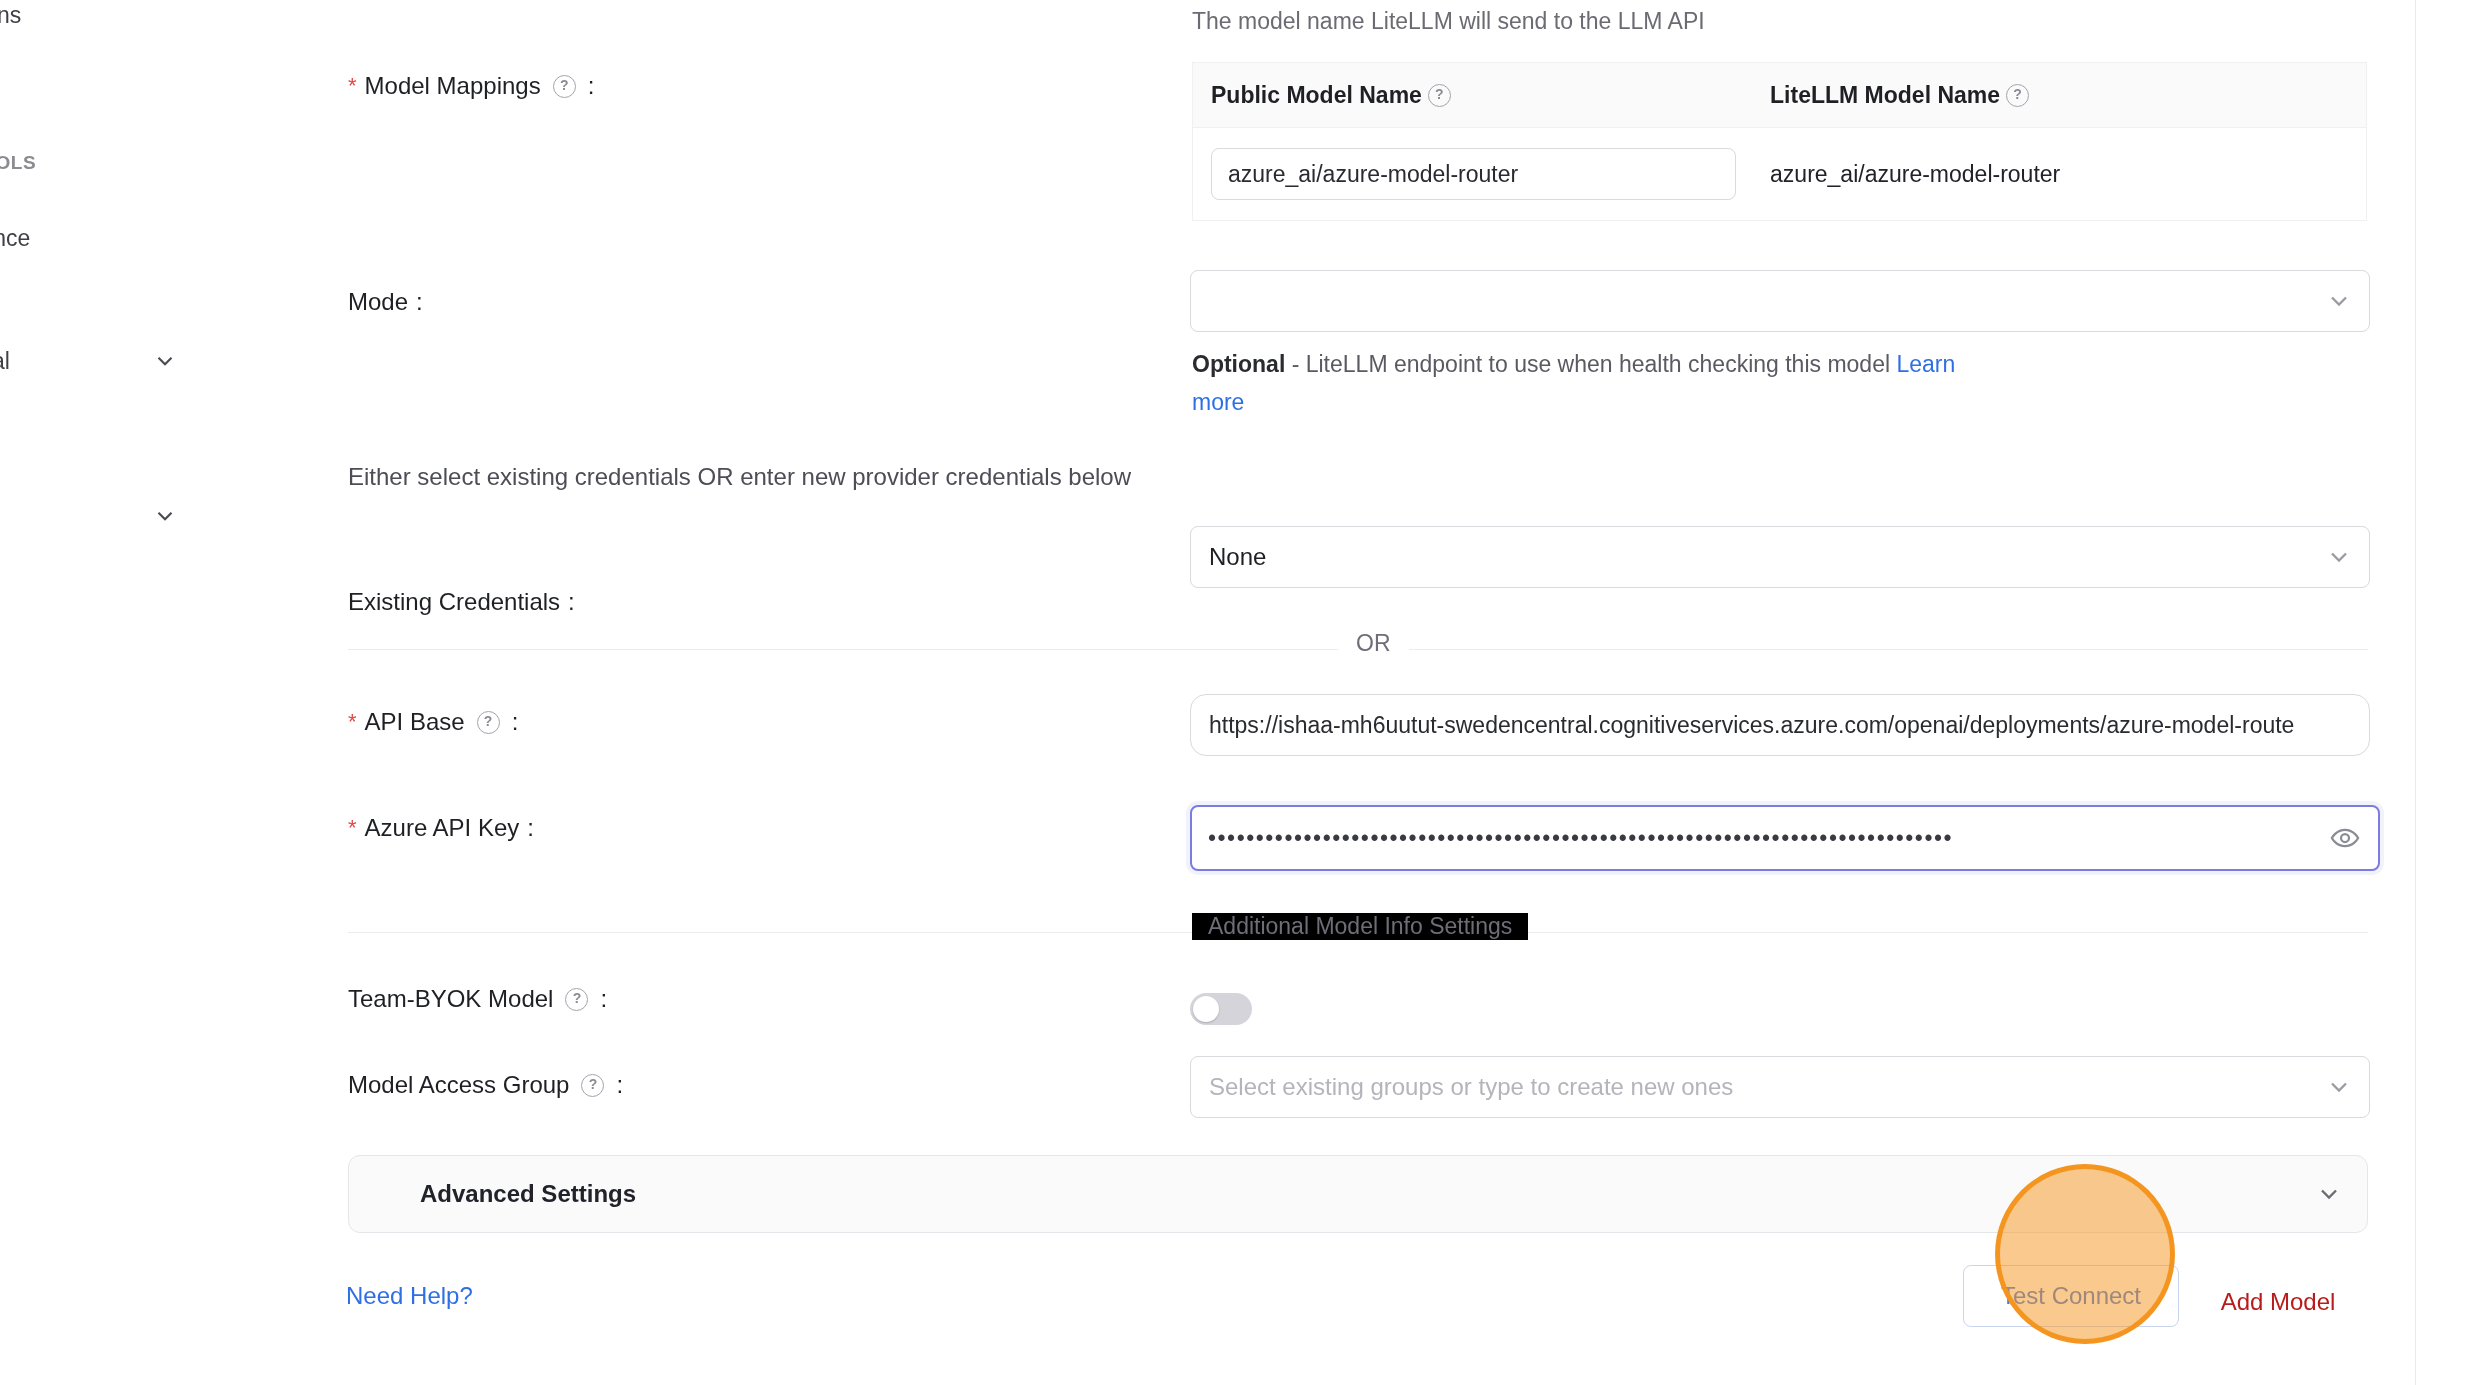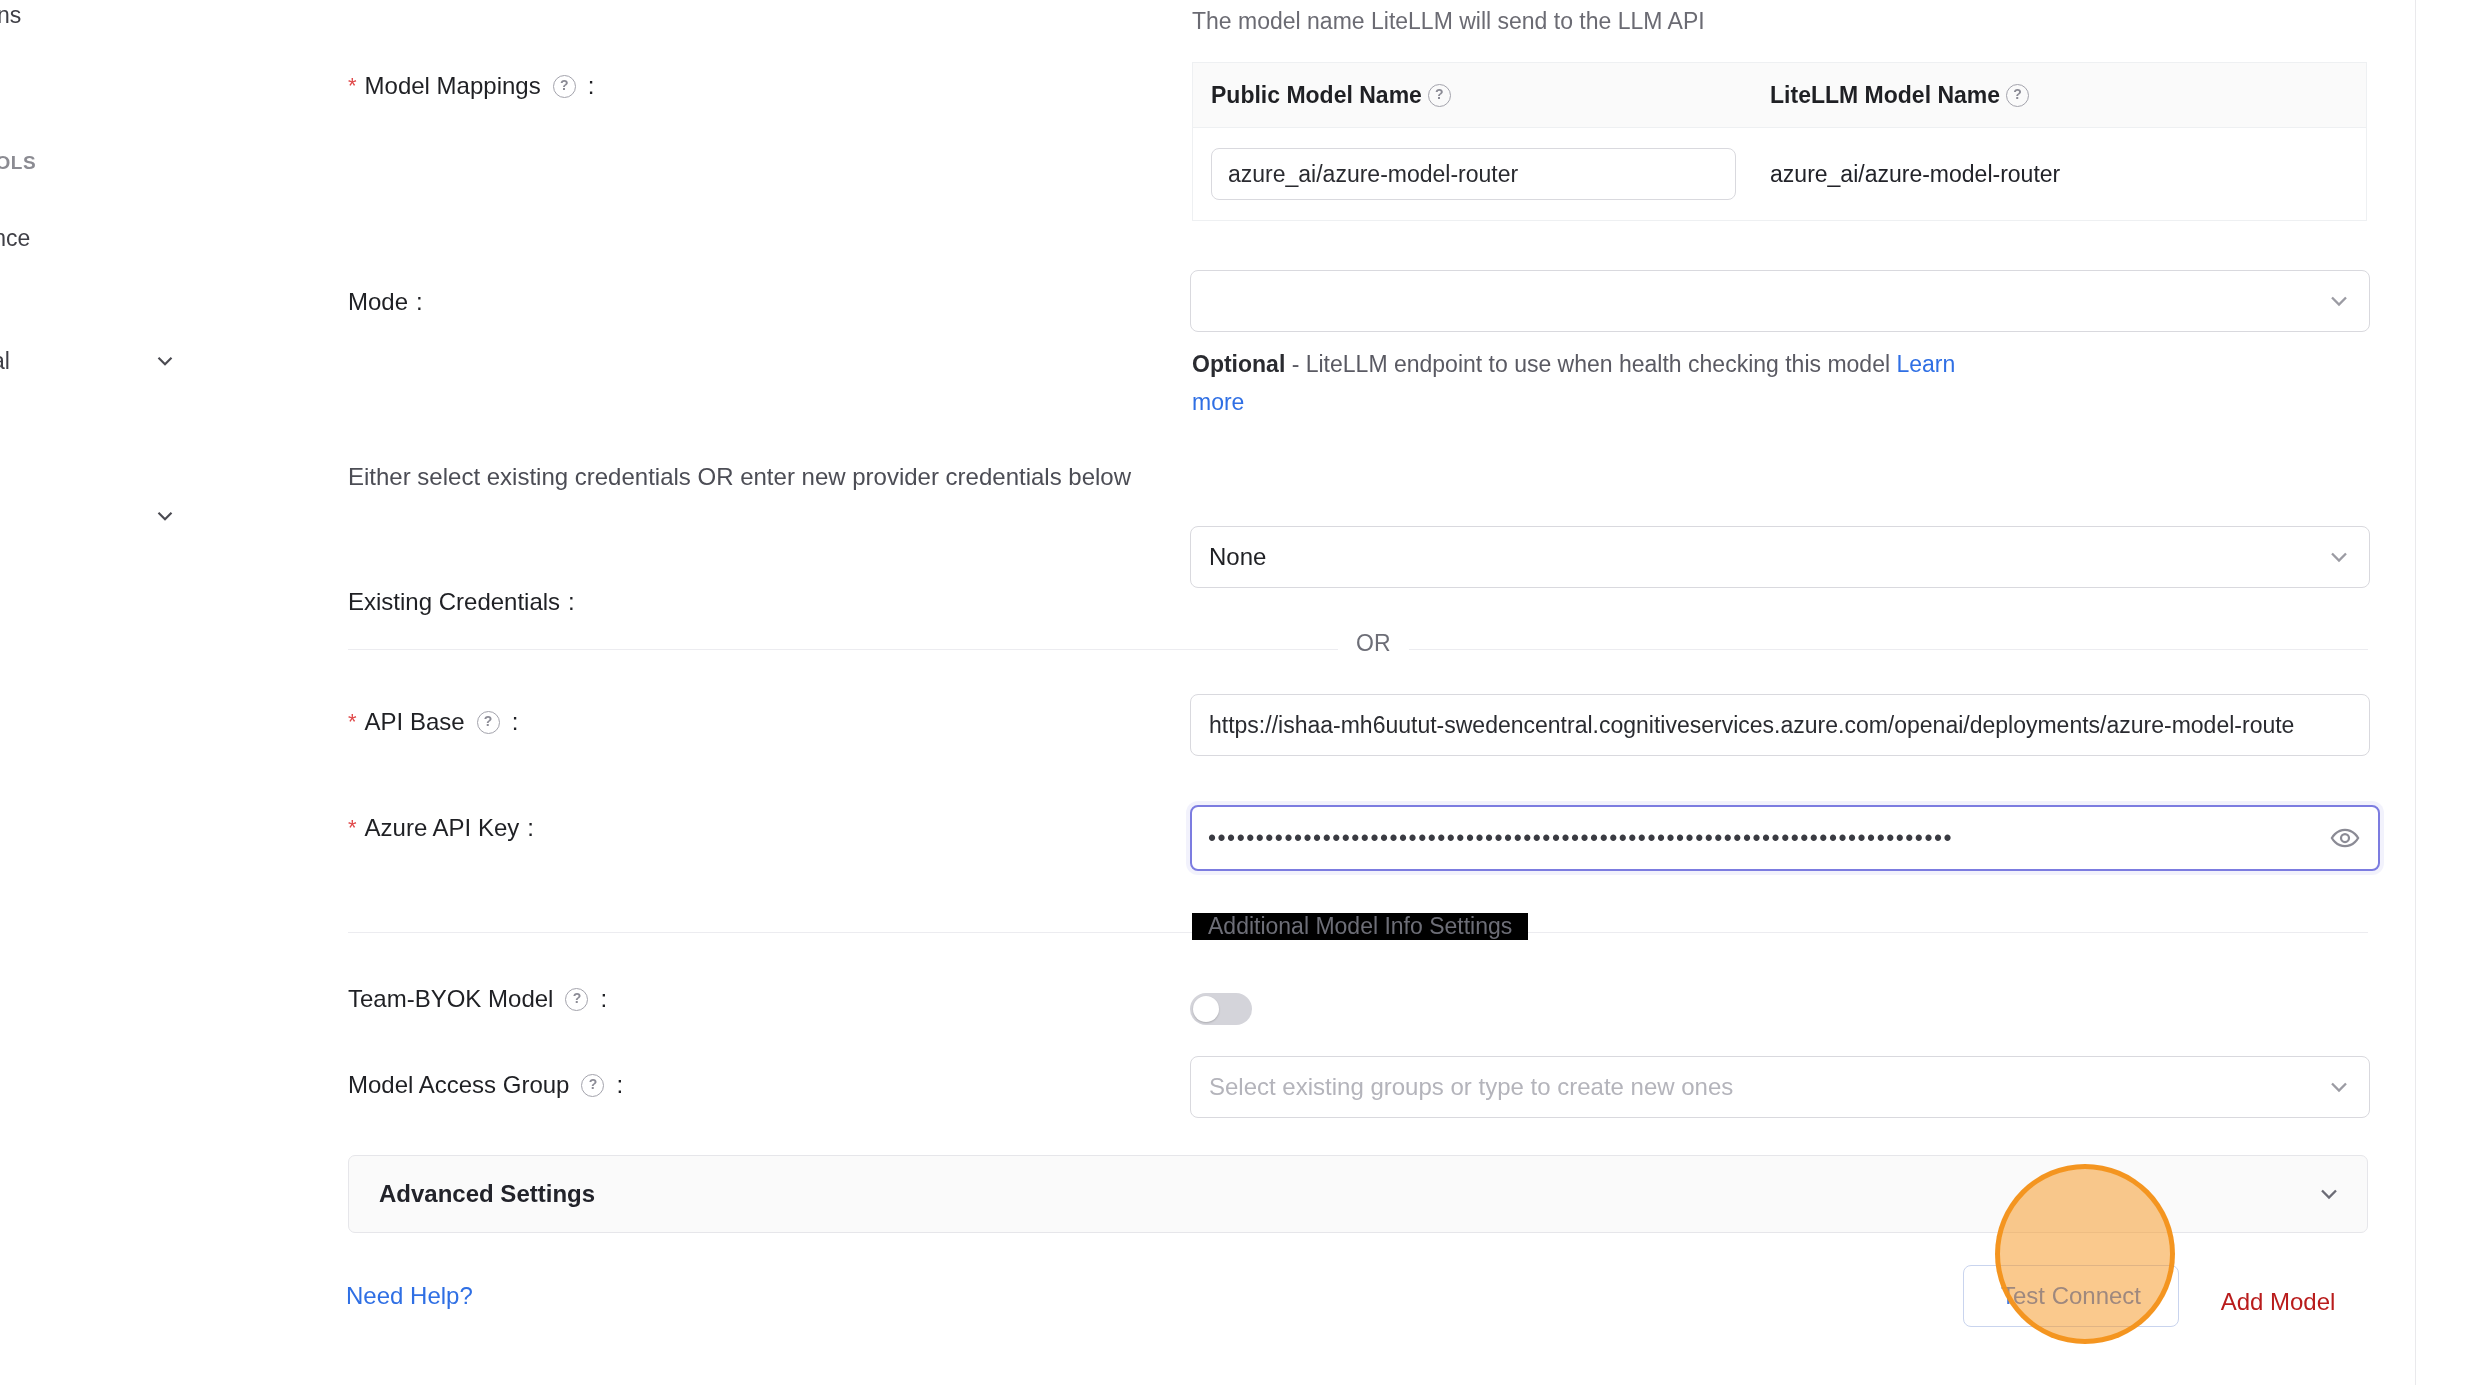--- a/index.html
+++ b/index.html
@@ -218,21 +218,21 @@
     top: 630px;
     background: #ffffff;
     padding: 0 18px;
     font-size: 23px;
     color: #6d6e77;
   }
 
   .wide-input {
     position: absolute;
     border: 1px solid #d9d9de;
-    border-radius: 8px;
+    border-radius: 16px;
     background: #fff;
     font-size: 23px;
     color: #2a2b30;
     padding: 0 18px;
     box-sizing: border-box;
     font-family: "Liberation Sans", sans-serif;
     outline: none;
   }
 
   .pwd-wrap {
@@ -300,25 +300,26 @@
     box-shadow: 0 1px 2px rgba(0,0,0,0.2);
   }
 
   .adv-box {
     position: absolute;
     left: 348px;
     top: 1155px;
     width: 2020px;
     height: 78px;
     border: 1px solid #e6e6ea;
-    border-radius: 7px;
+    border-radius: 12px;
     background: #fafafa;
     display: flex;
     align-items: center;
     box-sizing: border-box;
+    padding-left: 41px;
   }
   .adv-title {
     font-size: 24px;
     font-weight: 700;
     color: #22232a;
     margin-left: 30px;
   }
   .adv-chev {
     margin-left: auto;
     margin-right: 24px;

